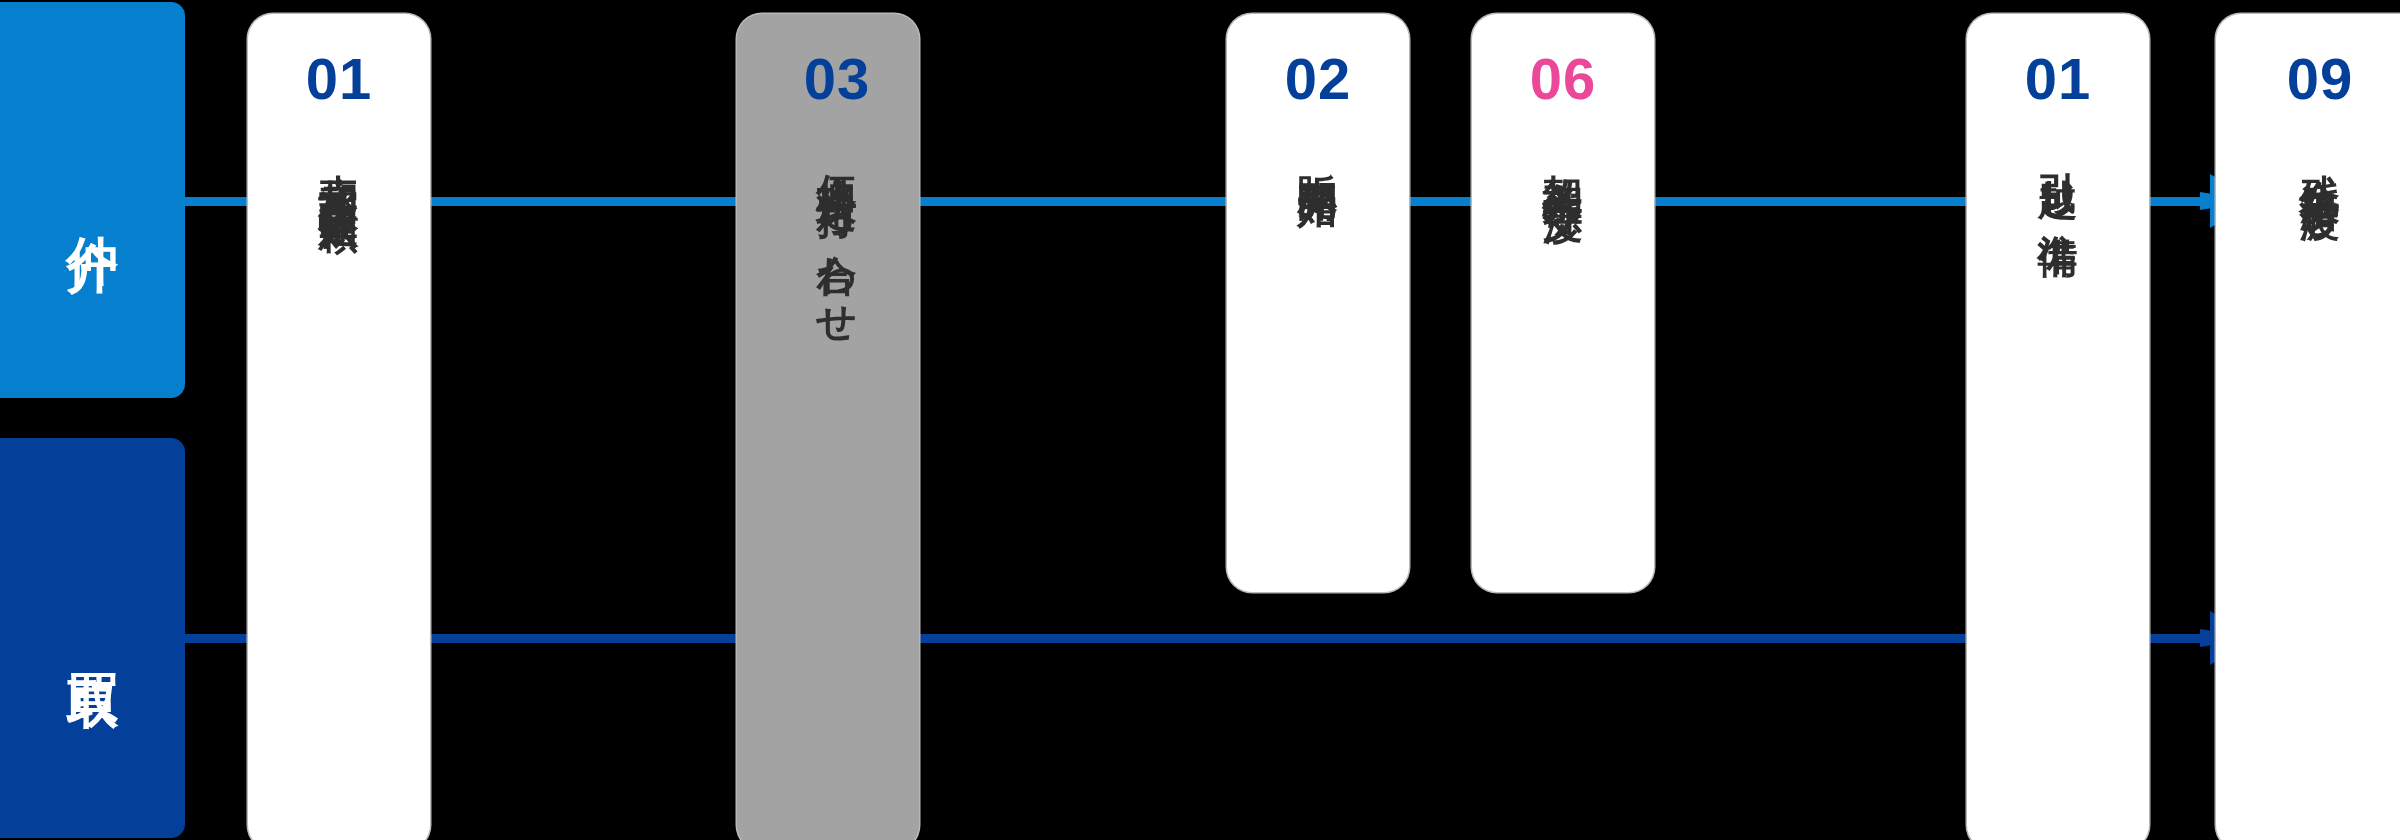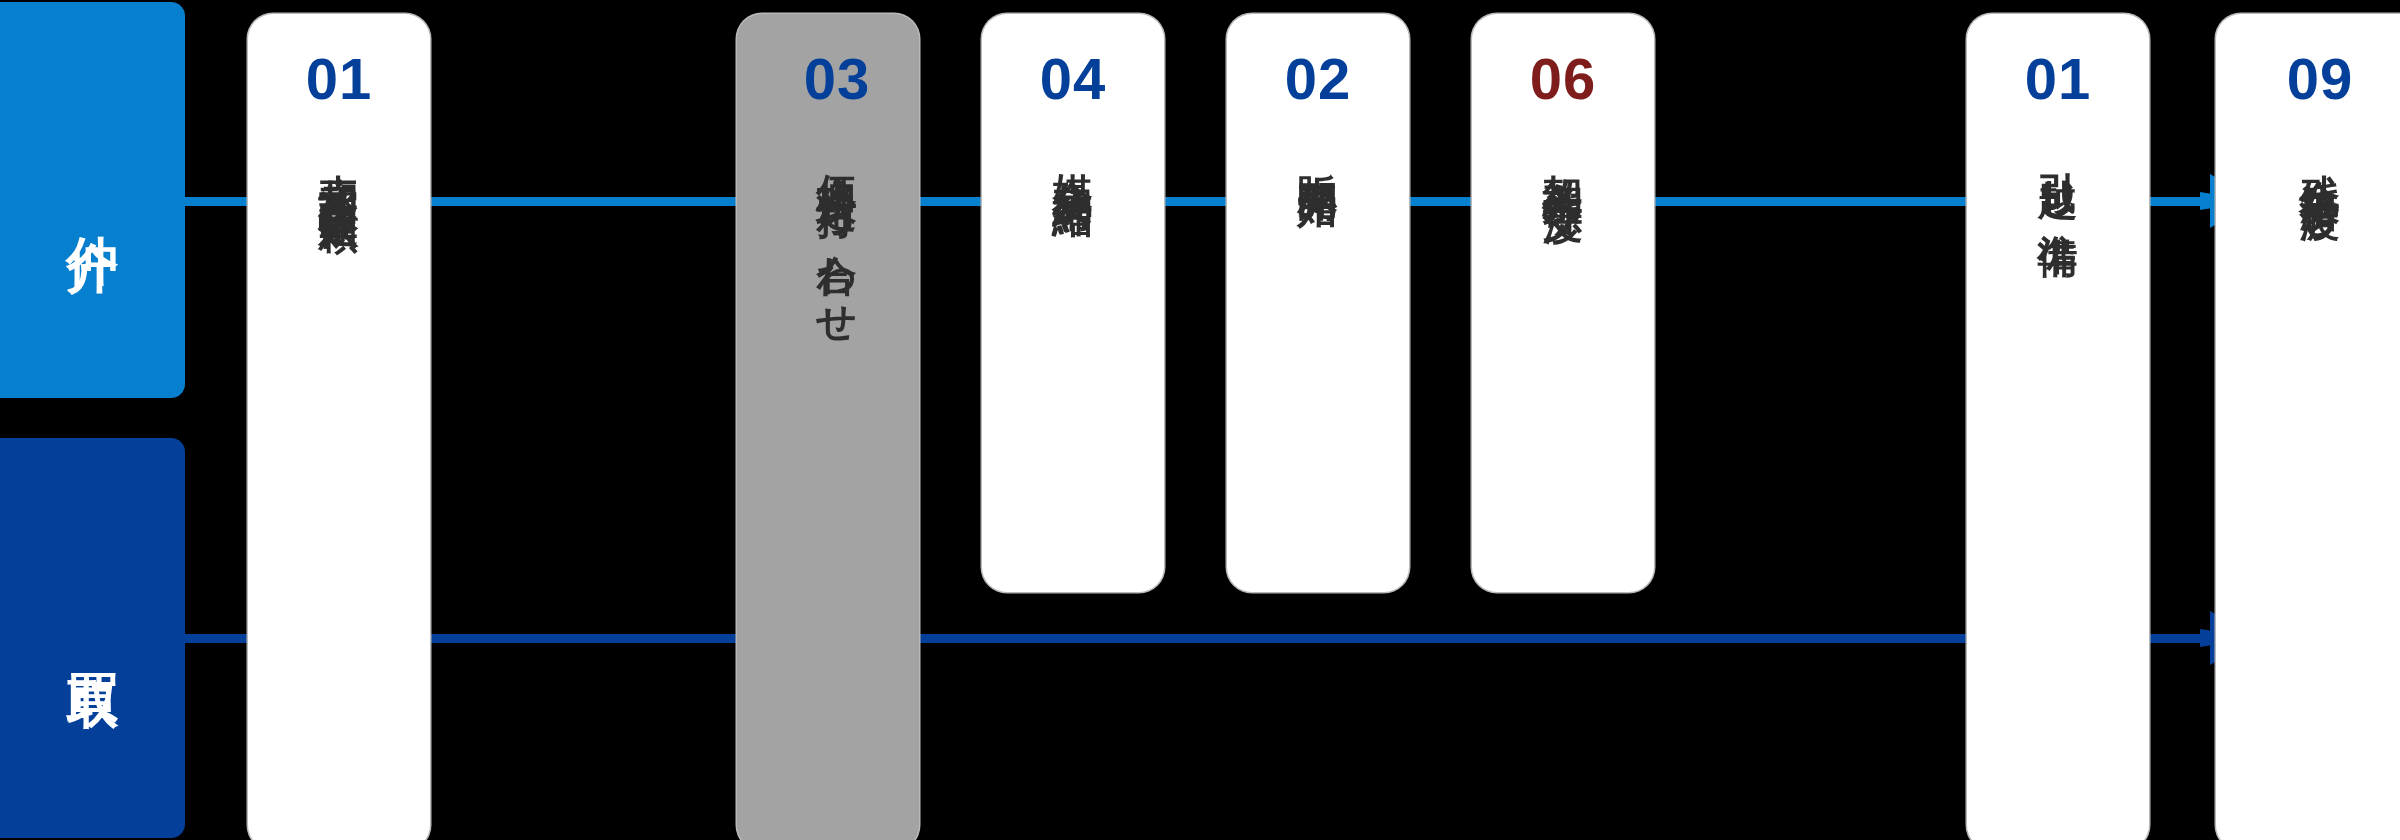--- a/index.html
+++ b/index.html
@@ -140,32 +140,28 @@
     <span class="num" style="color: rgb(4, 64, 154);">01</span>
     <span class="vtext" style="color: rgb(46, 46, 46);">売却相談・査定依頼</span>
   </div>
 
 
   <div class="card tall" style="left: 737px; width: 182px; background: #a3a3a3; box-shadow: rgb(185, 185, 185) 0px 0px 0px 1.5px; padding-left: 18px;">
     <span class="num" style="color: rgb(4, 64, 154);">03</span>
     <span class="vtext" style="color: rgb(46, 46, 46);">価格決定・打ち合わせ</span>
   </div>
 
-  <div class="card short" style="left: 982px; width: 182px; background: rgb(255, 255, 255); box-shadow: rgb(185, 185, 185) 0px 0px 0px 1.5px;">
-    <span class="num" style="color: rgb(4, 64, 154);">04</span>
-    <span class="vtext" style="color: rgb(46, 46, 46);">媒介契約締結</span>
-  </div>
 
   <div class="card short" style="left: 1227px; width: 182px; background: rgb(255, 255, 255); box-shadow: rgb(185, 185, 185) 0px 0px 0px 1.5px;">
     <span class="num" style="color: rgb(4, 64, 154);">02</span>
     <span class="vtext" style="color: rgb(46, 46, 46);">販売開始</span>
   </div>
 
   <div class="card short" style="left: 1472px; width: 182px; background: rgb(255, 255, 255); box-shadow: rgb(185, 185, 185) 0px 0px 0px 1.5px;">
-    <span class="num" style="color: #7f1d1d;">06</span>
+    <span class="num" style="color: #ec4899;">06</span>
     <span class="vtext" style="color: rgb(46, 46, 46);">契約条件等交渉</span>
   </div>
 
 
   <div class="card tall" style="left: 1967px; width: 182px; background: rgb(255, 255, 255); box-shadow: rgb(185, 185, 185) 0px 0px 0px 1.5px;">
     <span class="num" style="color: rgb(4, 64, 154);">01</span>
     <span class="vtext" style="color: rgb(46, 46, 46);">引越し準備</span>
   </div>
 
   <div class="card tall" style="left: 2216px; width: 208px; background: rgb(255, 255, 255); box-shadow: rgb(185, 185, 185) 0px 0px 0px 1.5px;">

